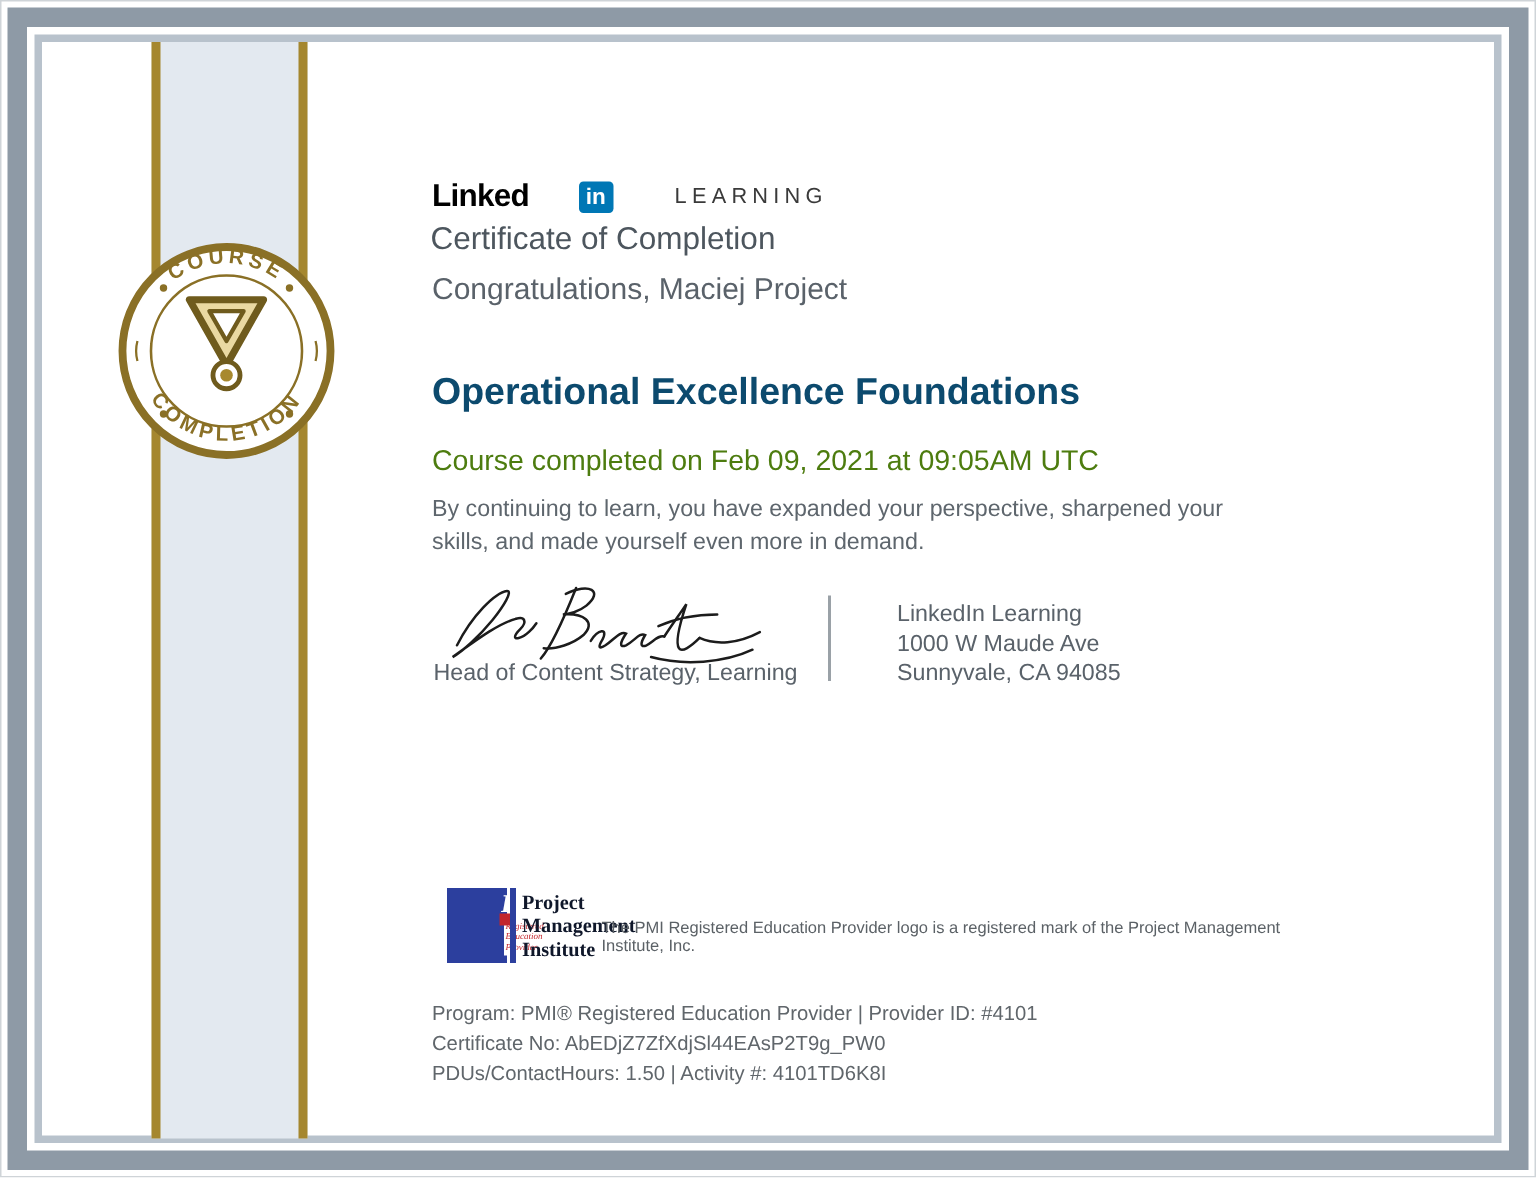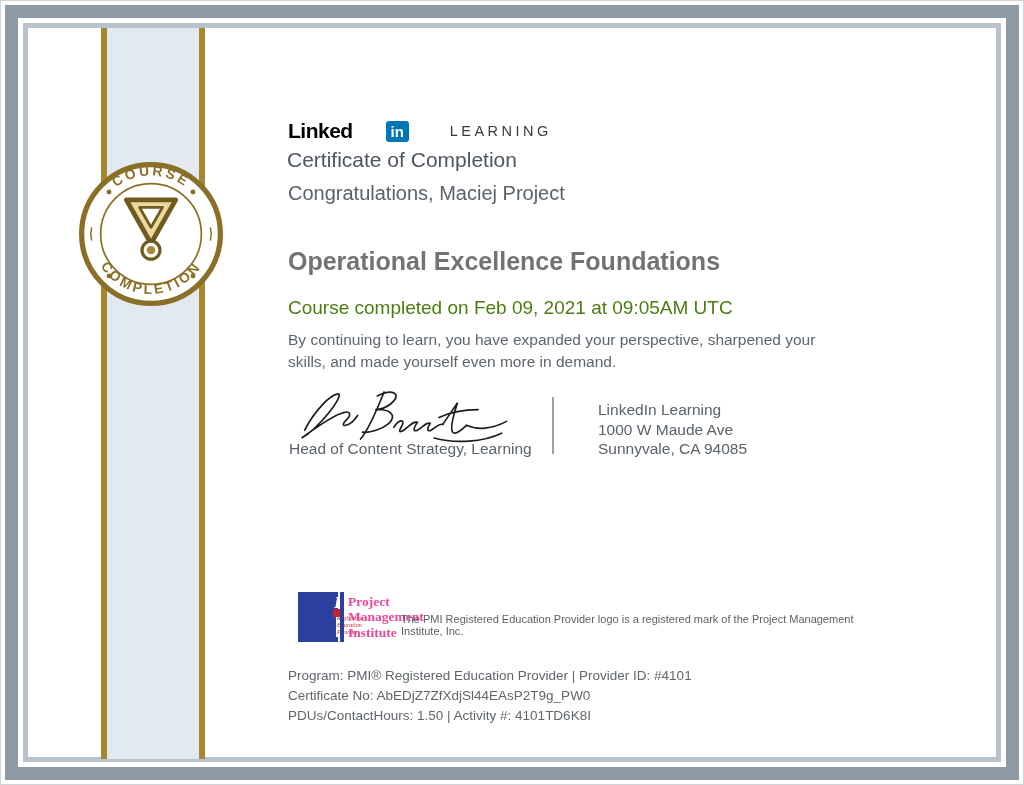--- a/index.html
+++ b/index.html
@@ -22,38 +22,38 @@
   .logo-in{
     width:23px;height:21px;background:#0077b5;color:#fff;border-radius:3px;
     font-size:15px;font-weight:bold;display:flex;align-items:center;justify-content:center;
     margin-left:2px;
     text-align:center;
   }
   .logo-learning{font-size:14.5px;letter-spacing:3.5px;color:#3a3a3a;margin-left:10px;}
 
   .cert-title{position:absolute;left:286px;top:147px;font-size:21px;color:#4d565e;}
   .congrats{position:absolute;left:287px;top:181px;font-size:20px;color:#5a626a;}
-  .course-title{position:absolute;left:287px;top:246px;font-size:25px;font-weight:bold;color:#737373;}
+  .course-title{position:absolute;left:287px;top:246px;font-size:25px;font-weight:bold;color:#0c4a6e;}
   .course-date{position:absolute;left:287px;top:296px;font-size:19px;color:#4d7c0f;}
   .message{position:absolute;left:287px;top:328px;width:540px;font-size:15.5px;line-height:21.5px;color:#5e666d;}
 
   .signature-svg{position:absolute;left:288px;top:386px;}
   .sig-role{position:absolute;left:288px;top:439px;font-size:15.5px;color:#5a626a;}
   .sig-divider{position:absolute;left:551px;top:396px;width:1.5px;height:57px;background:#9aa1a7;}
   .issuer{position:absolute;left:597px;top:399px;font-size:15.5px;line-height:19.5px;color:#5a626a;}
 
   .pmi-logo{position:absolute;left:297px;top:591px;display:flex;align-items:stretch;height:50px;}
   .pmi-square{width:40px;background:#2c3f9e;font-family:"Liberation Serif",serif;box-sizing:border-box;padding-left:36px;}
   .pmi-monogram{color:#fff;font-style:italic;font-weight:bold;font-size:17px;text-align:center;letter-spacing:1px;line-height:22px;}
   .pmi-rep{background:#fff;margin:0 2px 2px 2px;padding:1px 1px;color:#c2242b;font-size:6px;font-style:italic;line-height:7px;}
   .pmi-bar{width:4px;background:#2c3f9e;margin-left:2px;position:relative;}
   .pmi-bar::before{content:"";position:absolute;left:-7px;top:17px;width:7px;height:8px;background:#c2242b;}
   .pmi-name{
     display:flex;flex-direction:column;justify-content:center;padding-left:4px;
-    font-family:"Liberation Serif",serif;color:#ec4899;font-size:13.5px;line-height:15.5px;font-weight:bold;
+    font-family:"Liberation Serif",serif;color:#0f172a;font-size:13.5px;line-height:15.5px;font-weight:bold;
   }
   .pmi-disclaimer{position:absolute;left:400px;top:612px;width:460px;font-size:11px;color:#5b6166;}
 
   .footer{position:absolute;left:287px;top:665px;font-size:13.5px;line-height:20px;color:#60666b;}
 
   svg text{font-family:"Liberation Sans",sans-serif;}
 </style>
 </head>
 <body>
 

